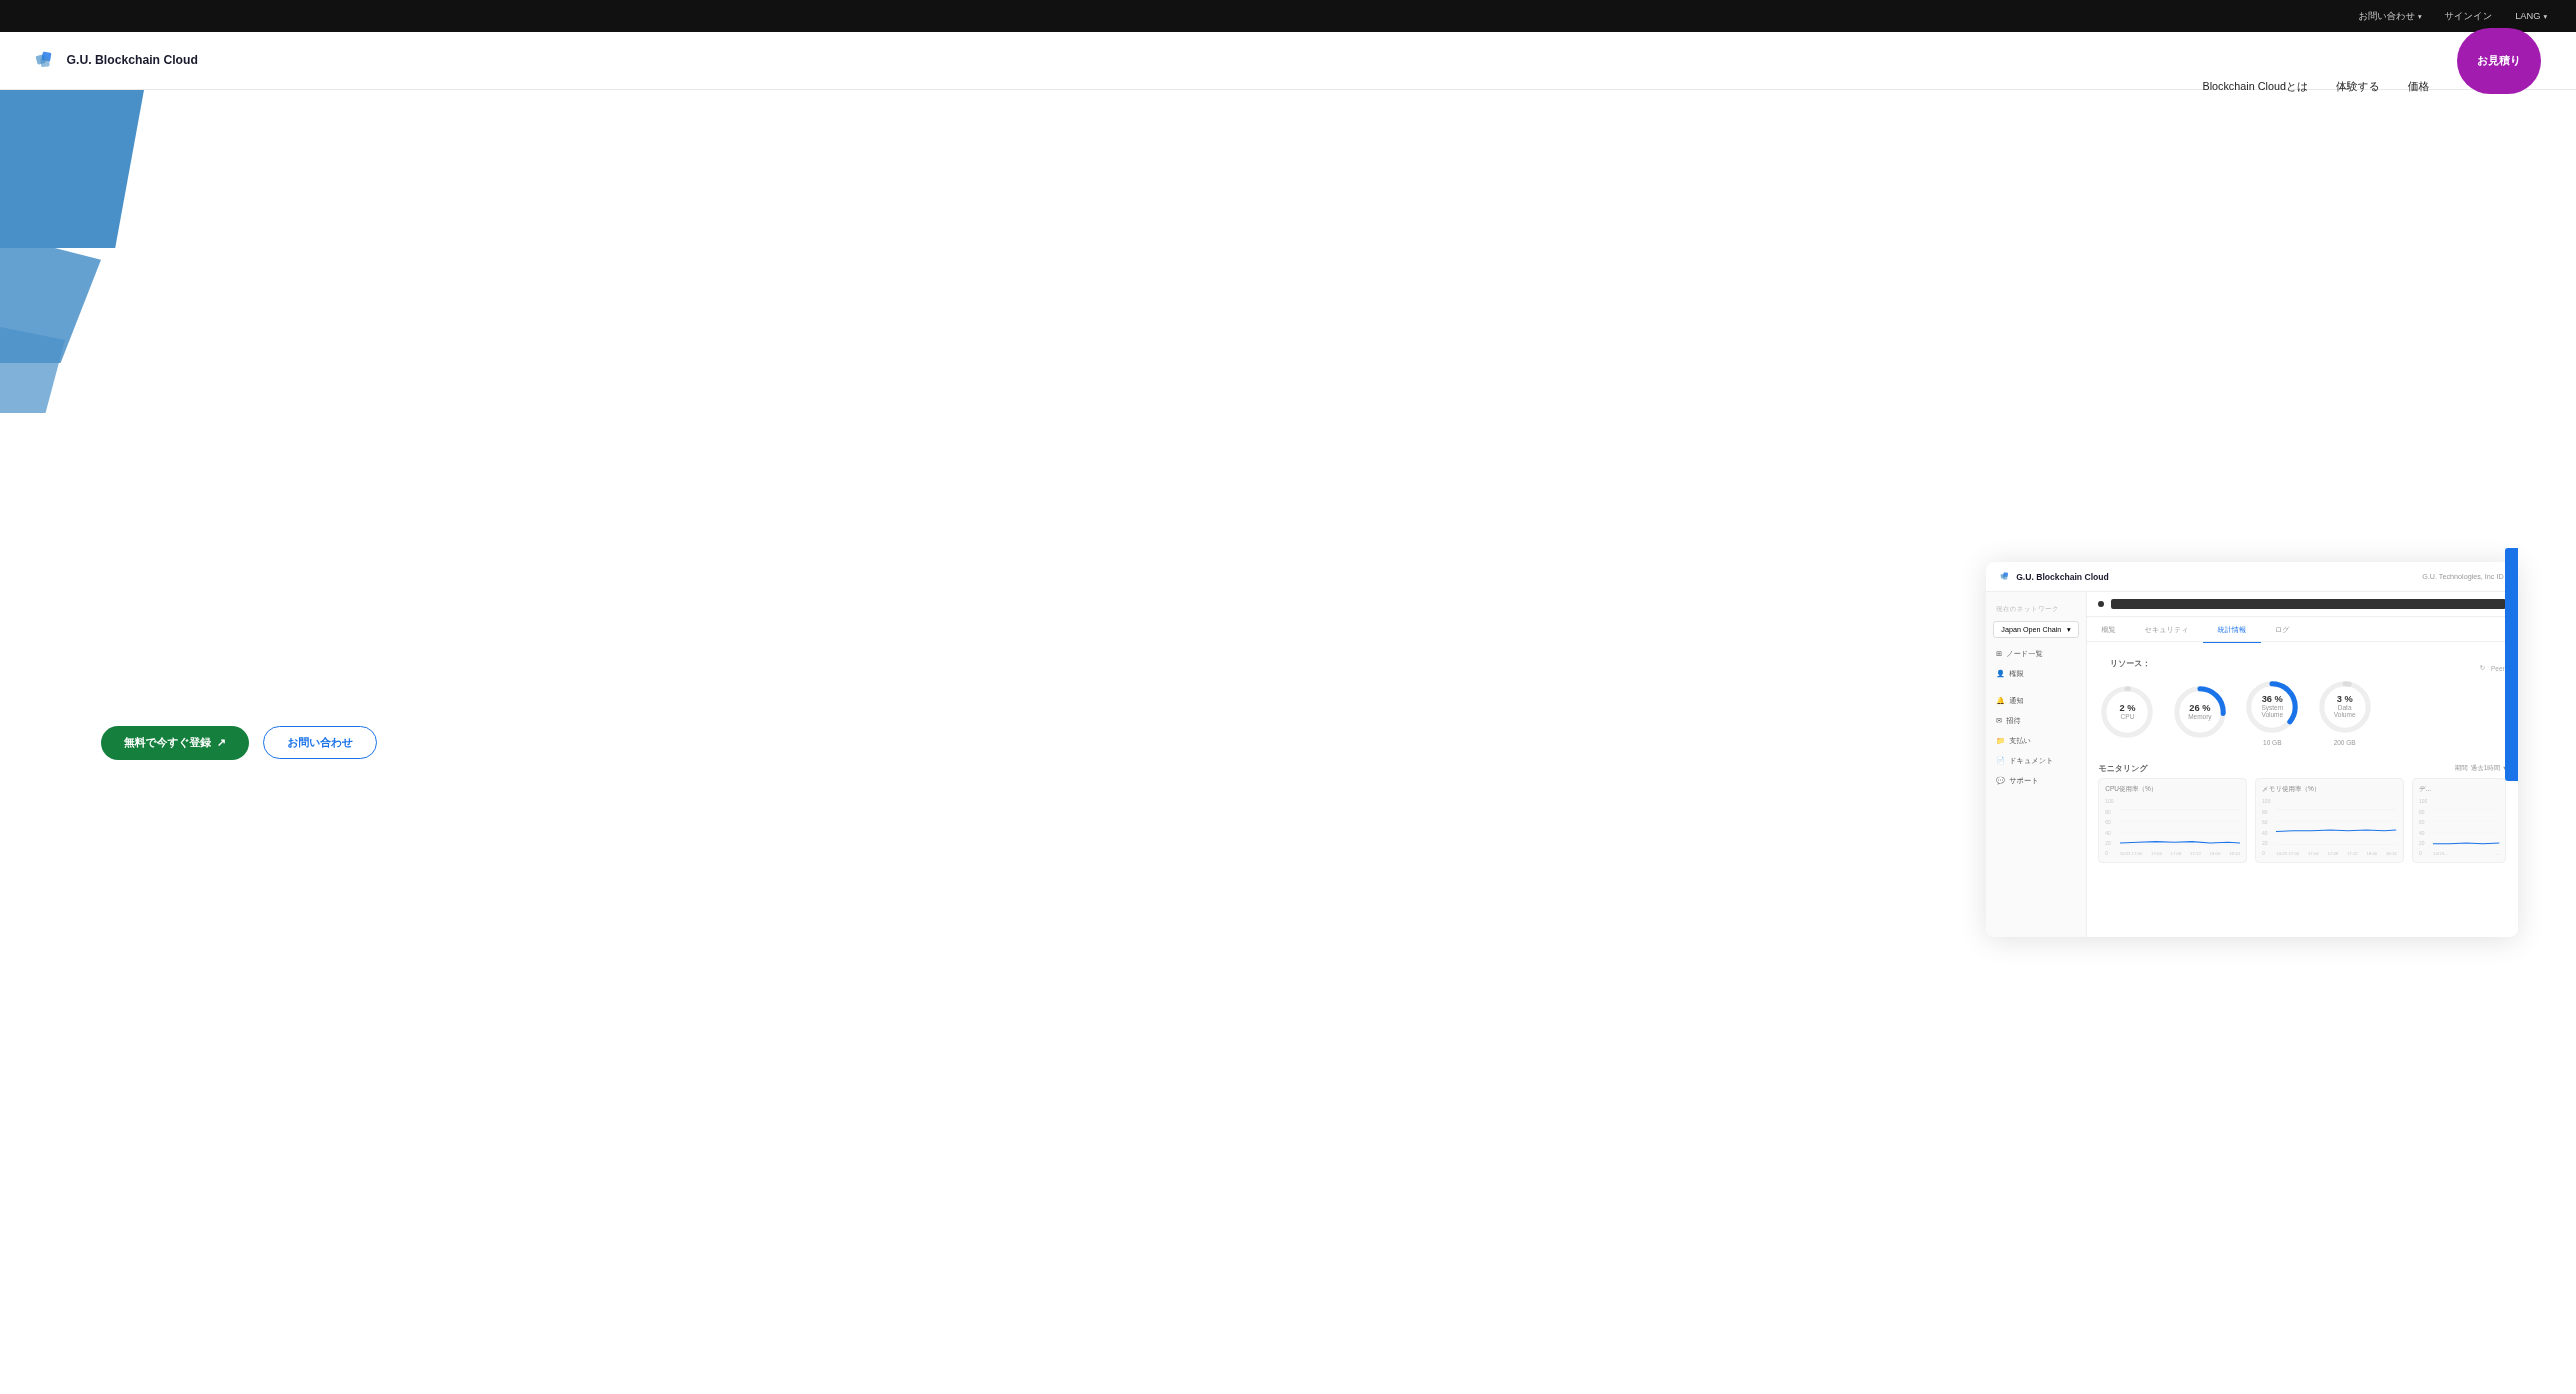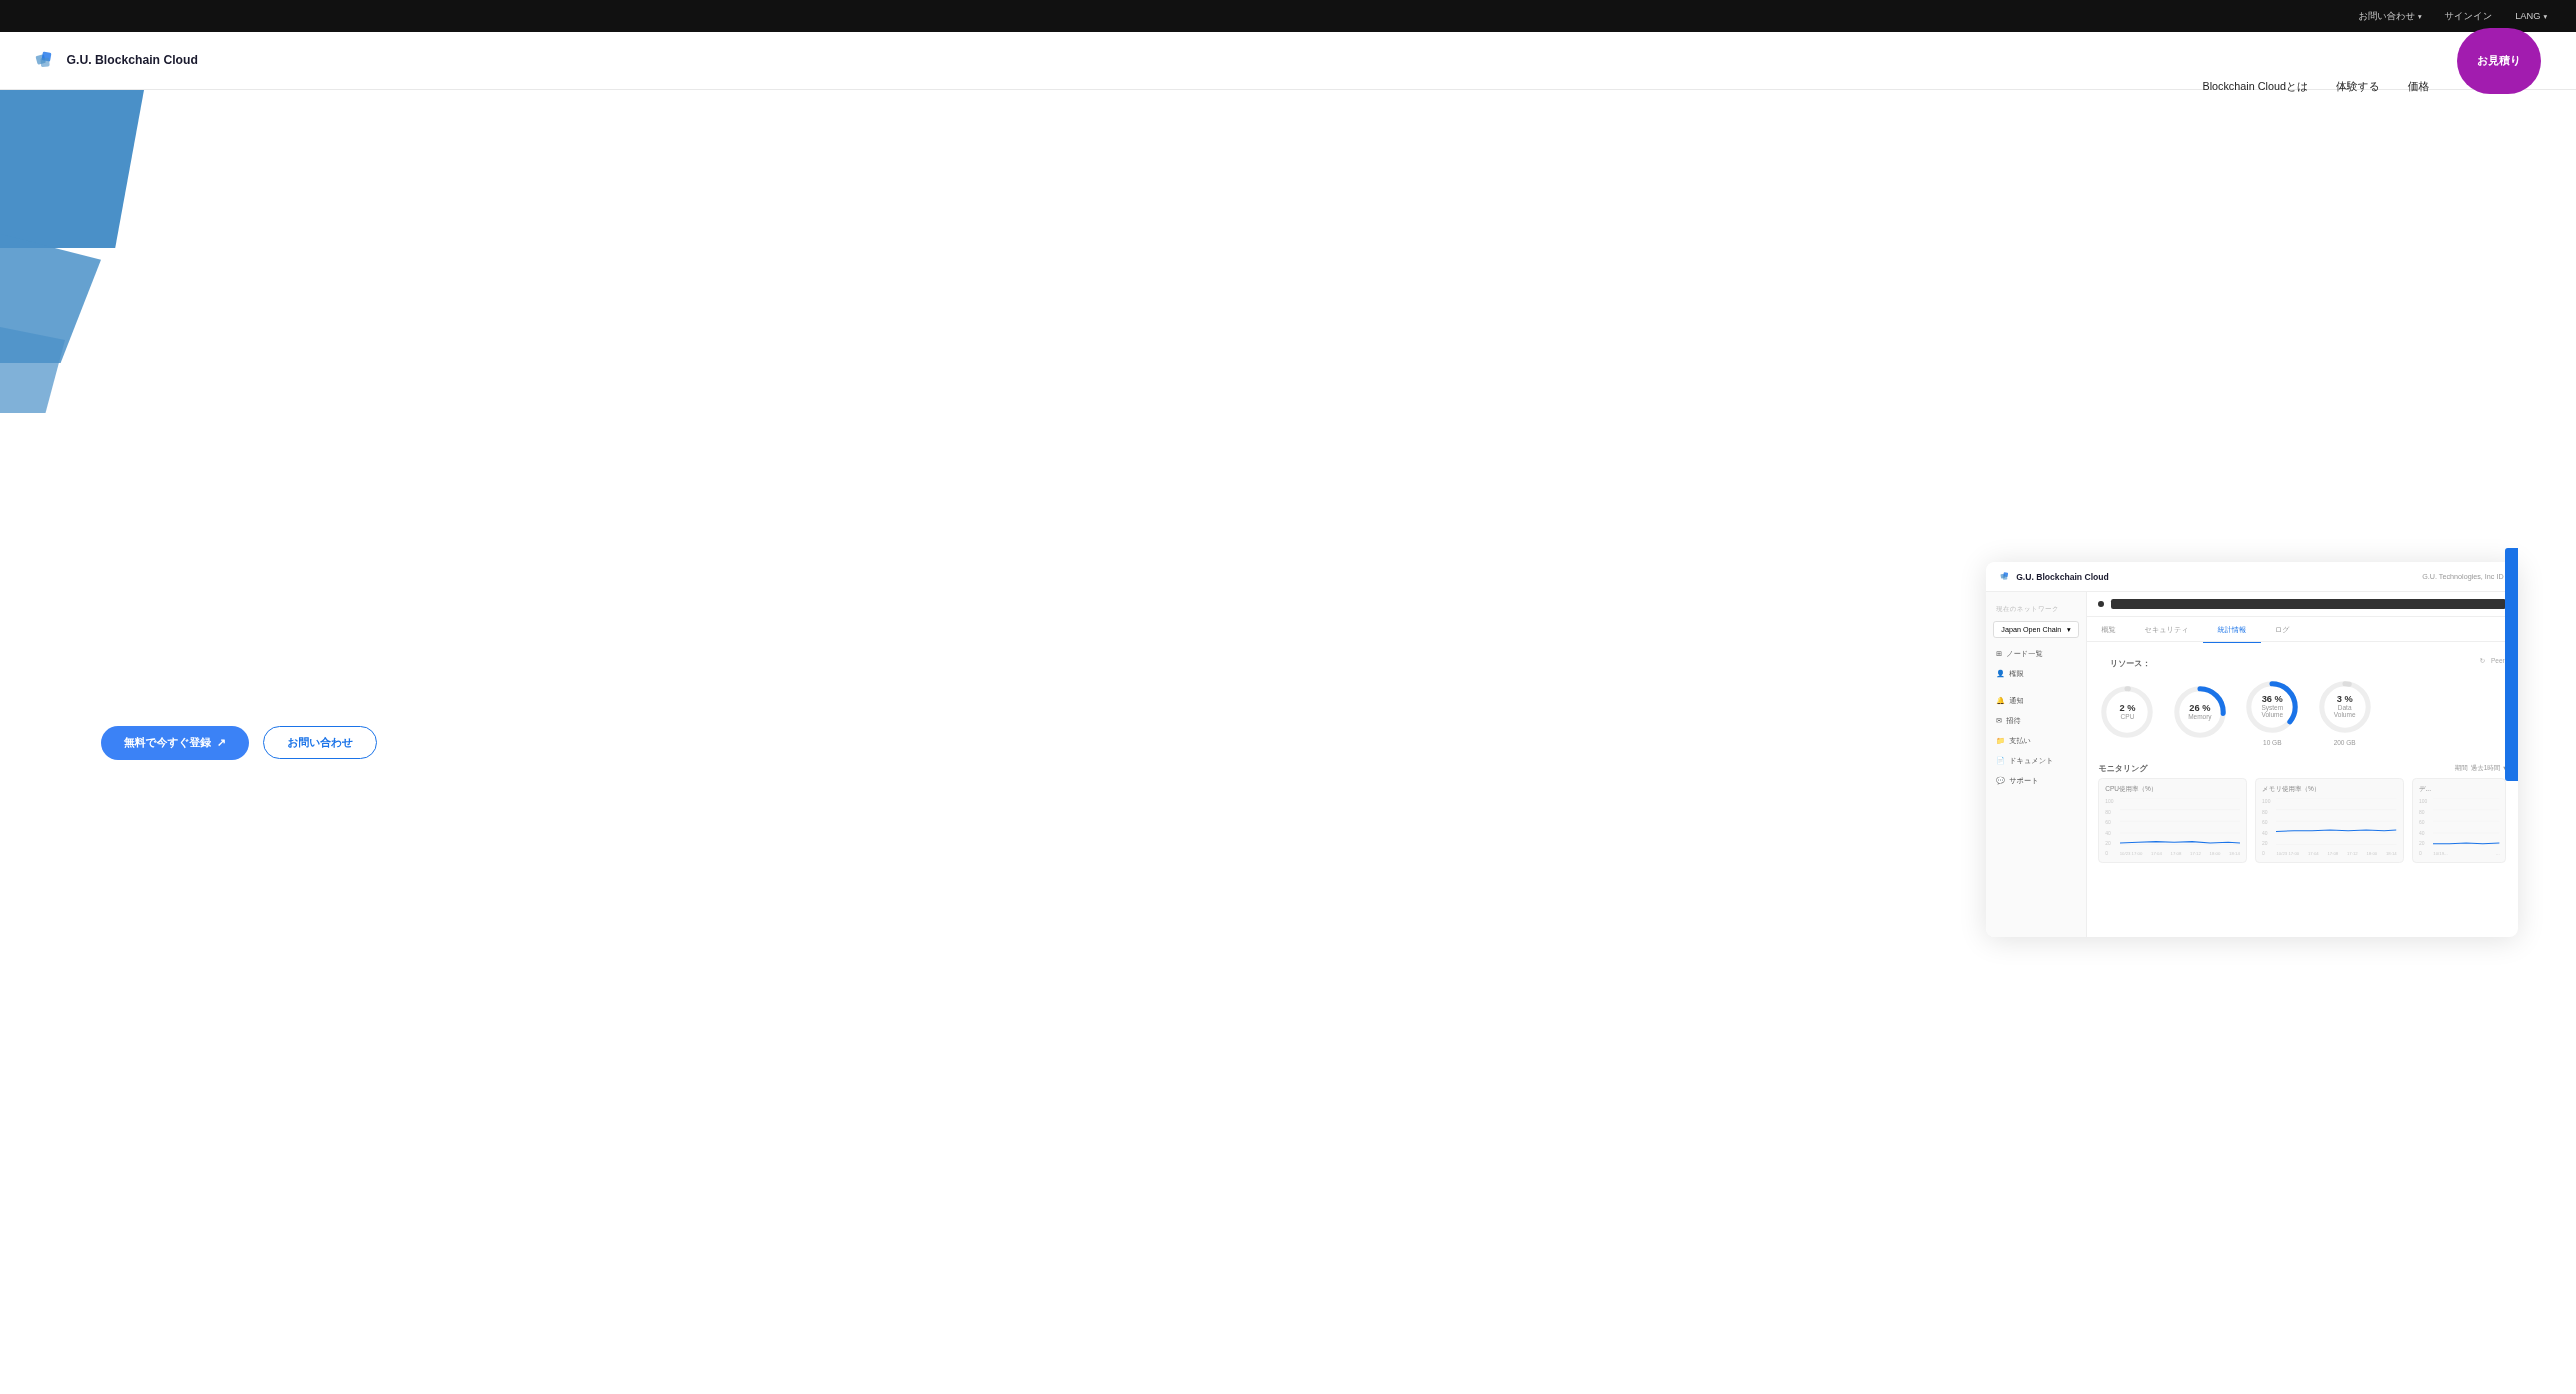--- a/index.html
+++ b/index.html
@@ -140,21 +140,21 @@
       color: #555;
       margin-bottom: 29px;
       max-width: 302px;
     }
     .hero-buttons {
       display: flex;
       gap: 14.4px;
       align-items: center;
     }
     .btn-register {
-      background: #3b82f6;
+      background: #15803d;
       color: #fff;
       border: none;
       border-radius: 36px;
       padding: 10px 23px;
       font-size: 10.8px;
       font-weight: 600;
       cursor: pointer;
       display: flex;
       align-items: center;
       gap: 5.8px;
@@ -531,21 +531,21 @@
               <div class="node-name-bar"></div>
             </div>
 
             <div class="dash-tabs">
               <div class="dash-tab">概覧</div>
               <div class="dash-tab">セキュリティ</div>
               <div class="dash-tab active">統計情報</div>
               <div class="dash-tab">ログ</div>
             </div>
 
-            <div style="display:flex;justify-content:space-between;align-items:center;padding:7.2px 11.5px 0;">
+            <div style="display:flex;justify-content:space-between;align-items:flex-end;padding:7.2px 11.5px 0;">
               <div class="dash-section-title">リソース：</div>
               <div style="display:flex;align-items:center;gap:5.8px;">
                 <span style="font-size:6.5px;color:#aaa;">↻</span>
                 <span style="font-size:6.5px;color:#aaa;">Peer:</span>
               </div>
             </div>
 
             <div class="gauges-row">
 
               <div class="gauge-item">

